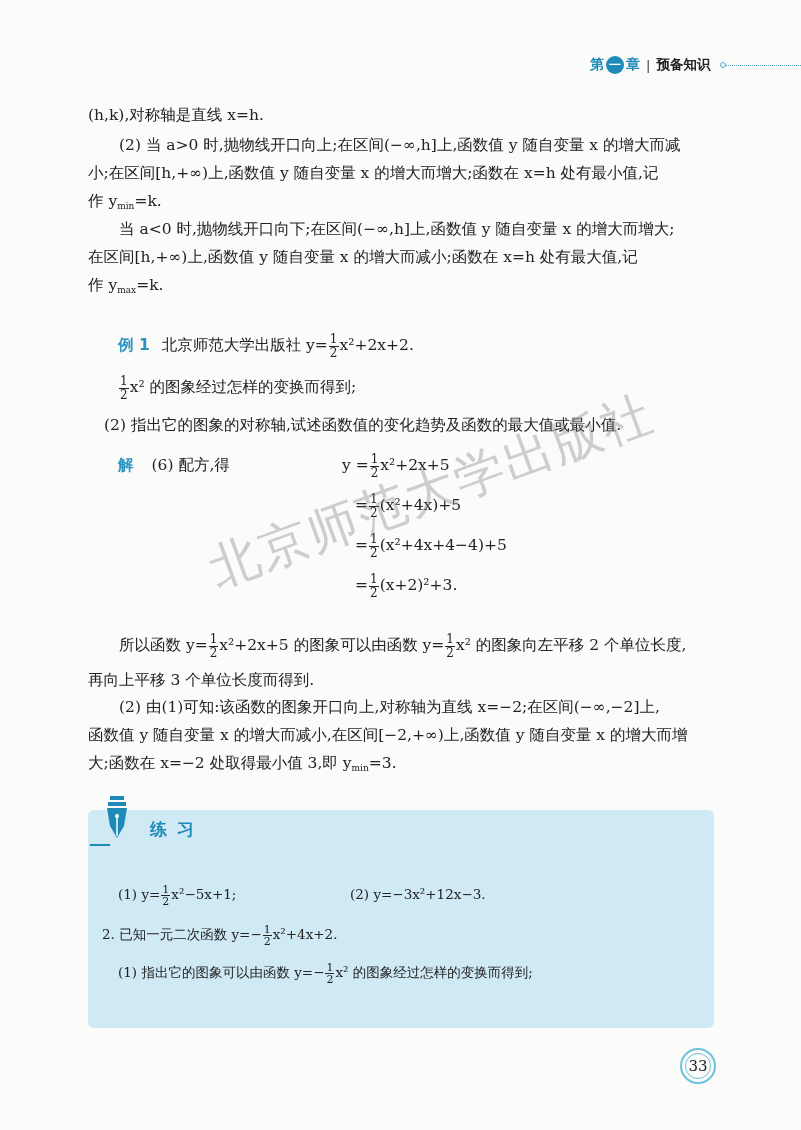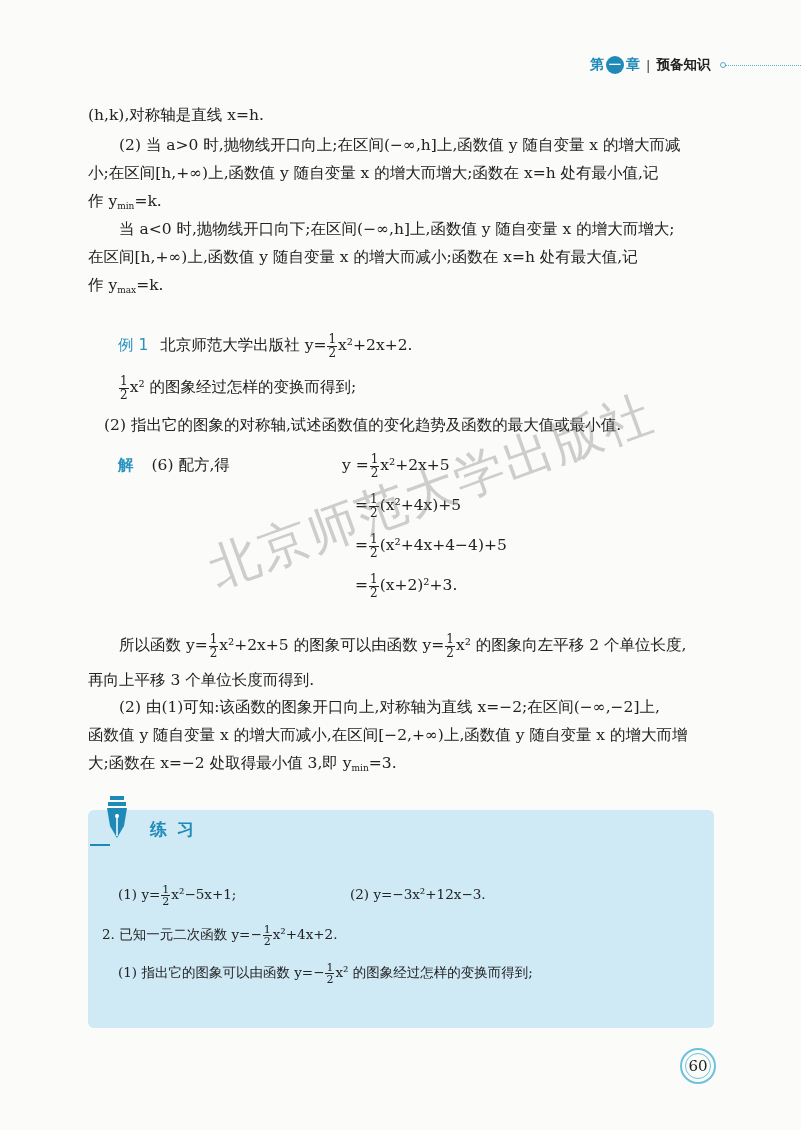--- a/index.html
+++ b/index.html
@@ -12,21 +12,21 @@
   .hd-sep{margin:0 6px;color:#333;font-size:13px;}
   .hd-title{font-weight:bold;font-size:13.5px;color:#222;font-family:"DejaVu Sans",sans-serif;}
   .hd-line{position:absolute;left:725px;top:65px;width:76px;border-top:1px dotted #59a9cc;}
   .hd-dot{position:absolute;left:720px;top:62px;width:6px;height:6px;border-radius:50%;border:1px solid #59a9cc;box-sizing:border-box;}
   .p{position:absolute;left:88px;width:628px;line-height:30px;white-space:nowrap;}
   .ind{padding-left:31px;}
   sub{font-size:9px;vertical-align:-3px;}
   .frac{display:inline-block;vertical-align:middle;text-align:center;font-size:12px;line-height:13px;margin:0 1px;}
   .frac span{display:block;}
   .frac .num{border-bottom:1px solid #222;padding:0 1px;}
-  .ex-label{color:#2b93c0;font-weight:normal;font-family:"DejaVu Sans",sans-serif;margin-right:12px;}
+  .ex-label{color:#2b93c0;font-weight:bold;font-family:"DejaVu Sans",sans-serif;margin-right:12px;}
   .sol-label{color:#2b93c0;font-weight:bold;font-family:"DejaVu Sans",sans-serif;margin-right:18px;}
   .eq{position:absolute;left:342px;white-space:nowrap;line-height:30px;}
   .watermark{position:absolute;left:200px;top:540px;font-size:50px;color:rgba(120,120,120,0.35);
      transform:rotate(-20deg);transform-origin:left top;white-space:nowrap;font-family:"DejaVu Sans",sans-serif;letter-spacing:2px;}
   .box{position:absolute;left:88px;top:810px;width:626px;height:218px;background:#cfe9f5;border-radius:6px;}
   .box .pen{position:absolute;left:14px;top:-14px;width:30px;height:44px;}
   .box .title{position:absolute;left:62px;top:8px;color:#1f8ab8;font-weight:bold;font-size:17px;letter-spacing:10px;font-family:"DejaVu Sans",sans-serif;}
   .box .under{position:absolute;left:2px;top:34px;width:20px;border-top:2px solid #1f8ab8;}
   .bx{position:absolute;left:14px;white-space:nowrap;font-size:13.5px;line-height:24px;}
   .bx .frac{font-size:11px;line-height:11px;}
@@ -90,13 +90,13 @@
     <circle cx="15" cy="20" r="2" fill="#fff"></circle>
   </svg>
   <div class="under"></div>
   <div class="title">练习</div>
   <div class="bx" style="top:72px;left:30px"><span>(1) y=</span><span class="frac"><span class="num">1</span><span>2</span></span><span>x²−5x+1;</span></div>
   <div class="bx" style="top:72px;left:262px">(2) y=−3x²+12x−3.</div>
   <div class="bx" style="top:112px"><span>2. 已知一元二次函数 y=−</span><span class="frac"><span class="num">1</span><span>2</span></span><span>x²+4x+2.</span></div>
   <div class="bx" style="top:150px;left:30px"><span>(1) 指出它的图象可以由函数 y=−</span><span class="frac"><span class="num">1</span><span>2</span></span><span>x² 的图象经过怎样的变换而得到;</span></div>
 </div>
 
-<div class="pagenum">60</div>
+<div class="pagenum">33</div>
 
 </body></html>

